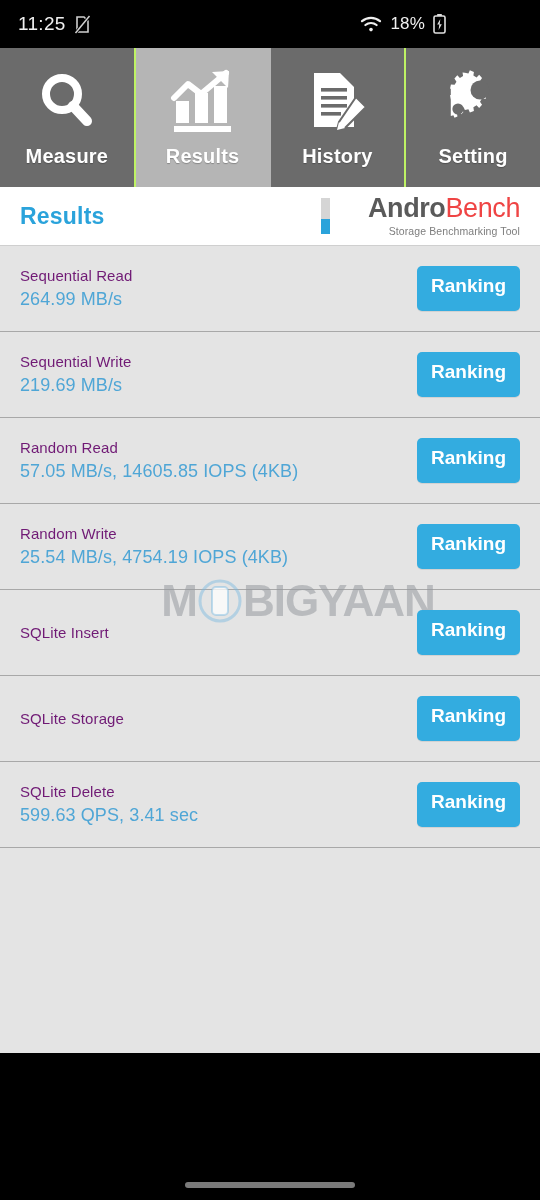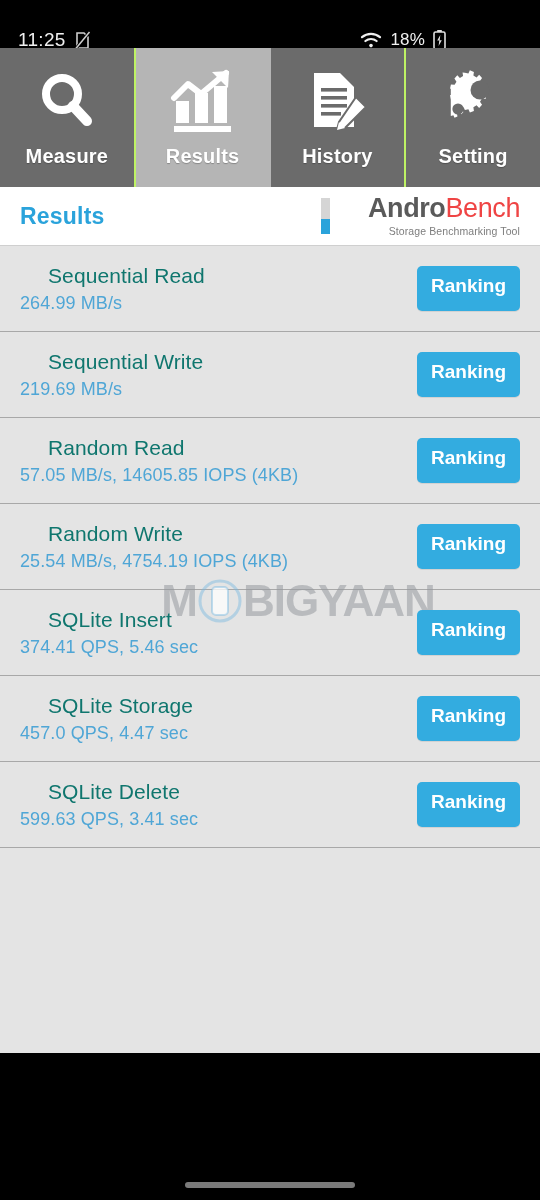--- a/index.html
+++ b/index.html
@@ -6,21 +6,21 @@
   html, body {
     width: 540px; height: 1200px;
     background: #000;
     font-family: "Liberation Sans", "DejaVu Sans", sans-serif;
     overflow: hidden;
   }
   #phone { position: relative; width: 540px; height: 1200px; background: #000; }
 
   
   .statusbar {
-    position: absolute; top: 16px; left: 0; width: 464px; height: 48px;
+    position: absolute; top: 0; left: 0; width: 464px; height: 48px;
     background: #000; color: #e8e8e8;
     display: flex; align-items: center; justify-content: space-between;
     padding: 0 18px;
   }
   .sb-left, .sb-right { display: flex; align-items: center; gap: 8px; }
   .sb-time { font-size: 19px; letter-spacing: .3px; color: #f0f0f0; }
   .sb-pct { font-size: 17px; color: #f0f0f0; letter-spacing: .2px; text-align: center; }
   .sb-ico { display: inline-flex; align-items: center; }
 
   
@@ -64,21 +64,21 @@
   .list {
     position: absolute; top: 246px; left: 0; width: 540px; height: 807px;
     background: #e4e4e4; overflow: hidden;
   }
   .row {
     position: relative; height: 86px; padding: 0 20px;
     display: flex; align-items: center; justify-content: space-between;
     border-bottom: 1px solid #a8a8a8;
   }
   .row-texts { display: flex; flex-direction: column; gap: 5px; z-index: 2; }
-  .row-title { font-size: 21px; color: #0f766e; letter-spacing: .1px; margin-left: 28px; }
+  .row-title { font-size: 15px; color: #701a75; letter-spacing: .1px; }
   .row-value { font-size: 18px; color: #4fa6d6; letter-spacing: .1px; }
   .rank-btn {
     background: #33ace0; color: #ffffff; border: none; border-radius: 5px;
     font-size: 19px; font-weight: bold;
     padding: 9px 14px 14px; cursor: pointer; z-index: 2;
     font-family: "Liberation Sans", sans-serif;
     box-shadow: 0 1px 0 rgba(0,0,0,.08);
   }
   .list-filler { height: 100%; background: #e4e4e4; }
 
@@ -243,29 +243,27 @@
       <div class="row-texts">
         <div class="row-title">Random Write</div>
         <div class="row-value">25.54 MB/s, 4754.19 IOPS (4KB)</div>
       </div>
       <button class="rank-btn">Ranking</button>
     </div>
 
     <div class="row">
       <div class="row-texts">
         <div class="row-title">SQLite Insert</div>
-        <div class="row-value">374.41 QPS, 5.46 sec</div>
       </div>
       <button class="rank-btn">Ranking</button>
     </div>
 
     <div class="row">
       <div class="row-texts">
         <div class="row-title">SQLite Storage</div>
-        <div class="row-value">457.0 QPS, 4.47 sec</div>
       </div>
       <button class="rank-btn">Ranking</button>
     </div>
 
     <div class="row">
       <div class="row-texts">
         <div class="row-title">SQLite Delete</div>
         <div class="row-value">599.63 QPS, 3.41 sec</div>
       </div>
       <button class="rank-btn">Ranking</button>

